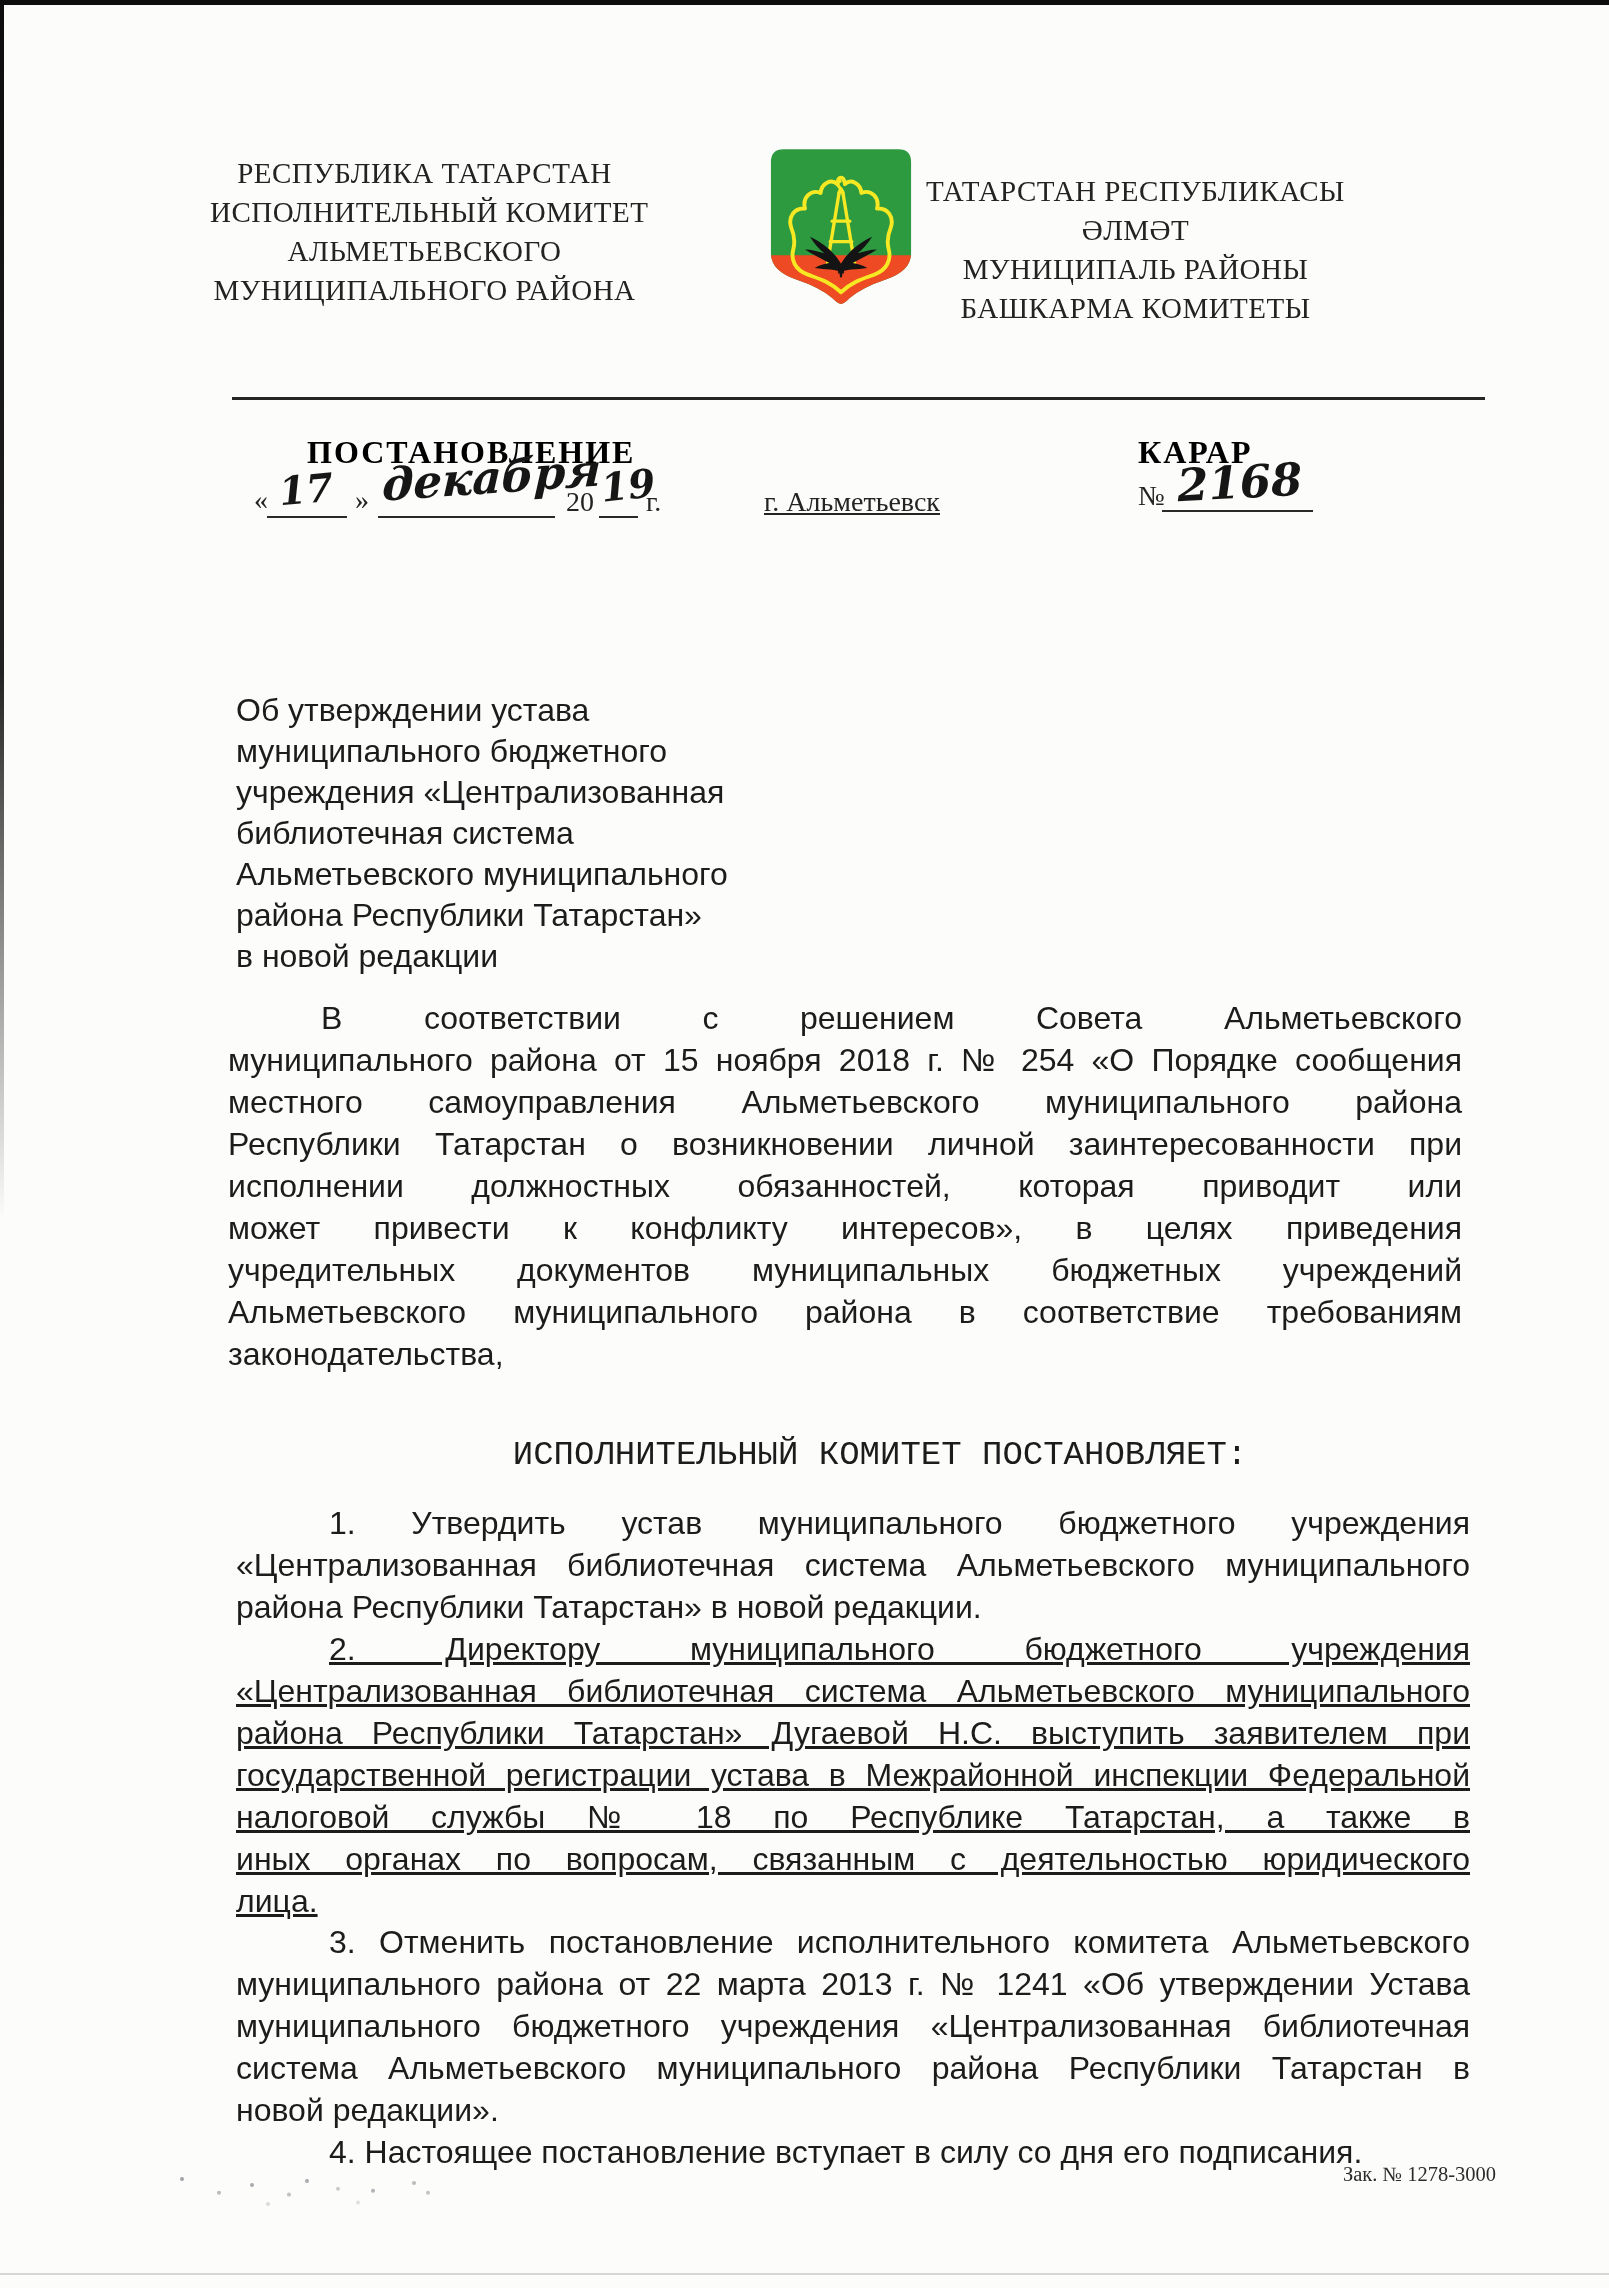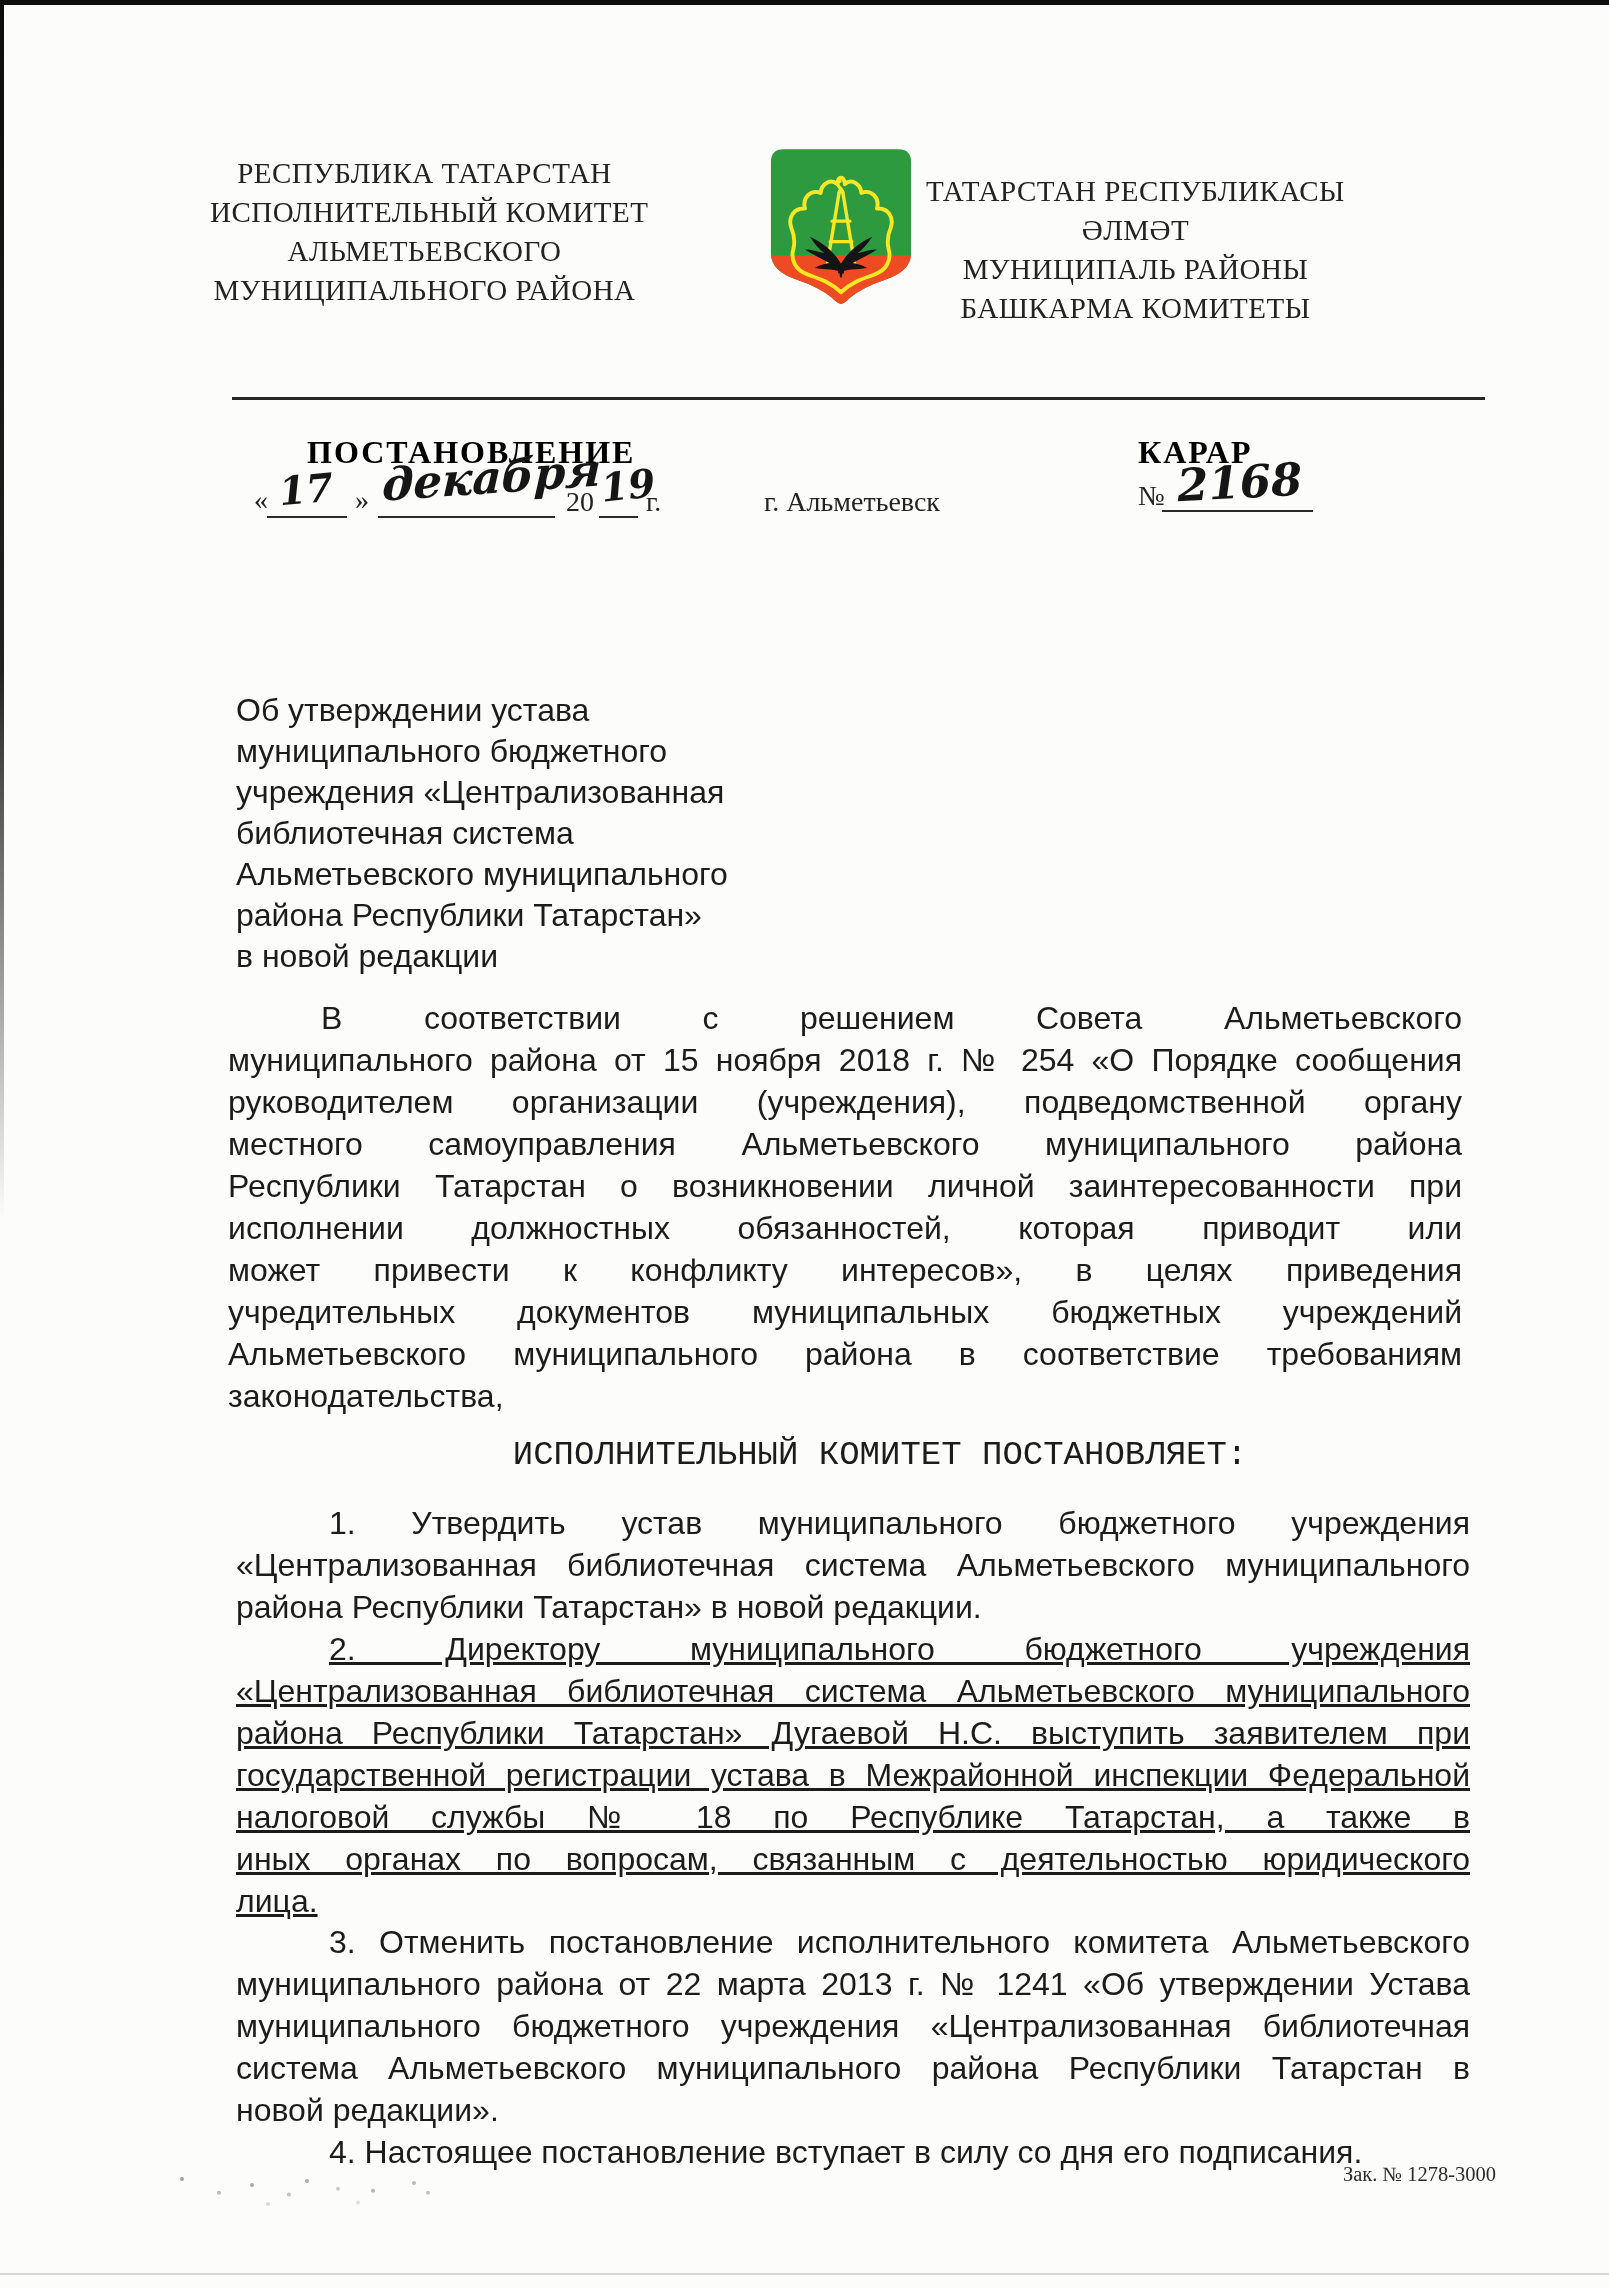--- a/index.html
+++ b/index.html
@@ -108,40 +108,39 @@
   <div class="blank" style="left:267px;top:484px;width:80px;height:32px;"></div>
   <div class="abs hand" style="left:279px;top:466px;font-size:39px;transform:rotate(-5deg);">17</div>
   <div class="abs serif meta-text" style="left:355px;top:484px;">»</div>
   <div class="blank" style="left:378px;top:484px;width:177px;height:32px;"></div>
   <div class="abs hand" style="left:382px;top:451px;font-size:45px;transform:rotate(-4deg) skewX(-6deg);">декабря</div>
   <div class="abs serif meta-text" style="left:566px;top:486px;">20</div>
   <div class="blank" style="left:599px;top:484px;width:39px;height:32px;"></div>
   <div class="abs hand" style="left:601px;top:462px;font-size:39px;transform:rotate(-6deg);">19</div>
   <div class="abs serif meta-text" style="left:646px;top:486px;">г.</div>
 
-  <div class="abs serif meta-text" style="left:764px;top:486px;">г. Альметьевск</div>
+  <div class="abs serif meta-text" style="left:764px;top:486px;text-decoration:underline;">г. Альметьевск</div>
 
   <div class="abs serif meta-text" style="left:1138px;top:480px;">№</div>
   <div class="blank" style="left:1162px;top:478px;width:151px;height:32px;"></div>
   <div class="abs hand" style="left:1177px;top:456px;font-size:45px;transform:rotate(-3deg);">2168</div>
 
   <div class="abs sans title-block" style="left:236px;top:690px;width:624px;">
       <div class="tline">Об утверждении устава</div>
       <div class="tline">муниципального бюджетного</div>
       <div class="tline">учреждения «Централизованная</div>
       <div class="tline">библиотечная система</div>
       <div class="tline">Альметьевского муниципального</div>
       <div class="tline">района Республики Татарстан»</div>
       <div class="tline">в новой редакции</div>
     </div>
 
   <div class="abs sans para" style="left:228px;top:997px;">
       <div class="tline stretch" style="text-indent: 93px;">В соответствии с решением Совета Альметьевского</div>
       <div class="tline stretch">муниципального района от 15 ноября 2018 г. № 254 «О Порядке сообщения</div>
-      <div class="tline stretch">руководителем организации (учреждения), подведомственной органу</div>
       <div class="tline stretch">местного самоуправления Альметьевского муниципального района</div>
       <div class="tline stretch">Республики Татарстан о возникновении личной заинтересованности при</div>
       <div class="tline stretch">исполнении должностных обязанностей, которая приводит или</div>
       <div class="tline stretch">может привести к конфликту интересов», в целях приведения</div>
       <div class="tline stretch">учредительных документов муниципальных бюджетных учреждений</div>
       <div class="tline stretch">Альметьевского муниципального района в  соответствие требованиям</div>
       <div class="tline">законодательства,</div>
     </div>
 
   <div class="abs sans res-heading" style="left:236px;top:1436px;width:1234px;padding-left:54px;box-sizing:border-box;">ИСПОЛНИТЕЛЬНЫЙ КОМИТЕТ ПОСТАНОВЛЯЕТ:</div>

